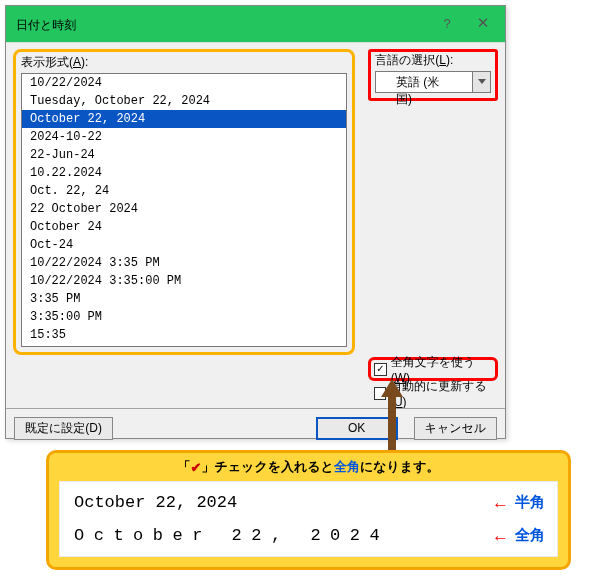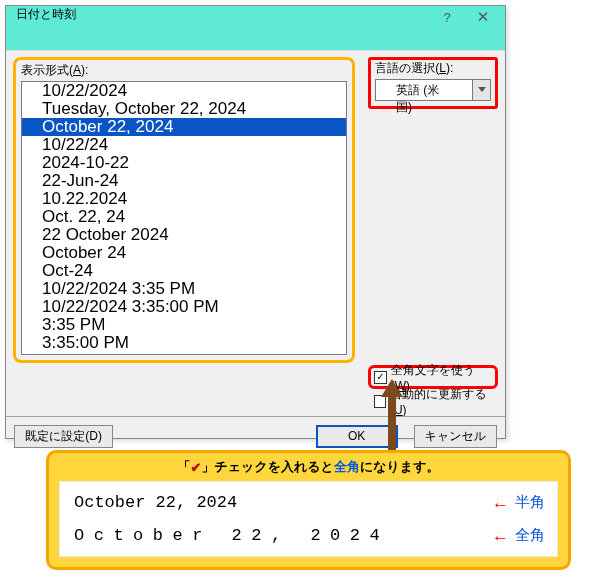--- a/index.html
+++ b/index.html
@@ -1,33 +1,33 @@
 <!DOCTYPE html>
 <html><head>
 <meta charset="utf-8">
 <style>
 html,body{margin:0;padding:0;font-family:"Meiryo","Yu Gothic",sans-serif;font-size:12px;color:#000;background:#fff}
 .stage{position:relative;width:600px;height:578px;overflow:hidden}
 
 
 .dialog{position:absolute;left:5px;top:5px;width:499px;height:432px;border:1px solid #888;background:#f0f0f0;box-shadow:2px 2px 5px rgba(0,0,0,.15)}
-.titlebar{height:28px;background:#5eead4;border-bottom:1px solid #ddd;display:flex;align-items:flex-start;padding:0 4px 16px 10px;font-size:12px}
+.titlebar{height:28px;background:#22c55e;border-bottom:1px solid #ddd;display:flex;align-items:flex-end;padding:0 4px 8px 10px;font-size:12px}
 .titlebar .title{flex:1}
 .titlebar .winbtn{width:36px;height:22px;display:flex;align-items:center;justify-content:center;font-family:Arial,sans-serif;color:#555}
 .titlebar .winbtn.close{font-size:15px}
 .titlebar .winbtn.help{font-size:13px}
 
 .body{position:relative;height:calc(100% - 28px)}
 
 
 .format-highlight{position:absolute;left:7px;top:6px;width:342px;height:306px;border:3px solid #ffb300;border-radius:8px;box-sizing:border-box;padding:2px 5px 5px 5px;background:#f0f0f0}
 .section-label{font-size:12px;margin-bottom:2px}
 .section-label .accel{text-decoration:underline}
 .format-list{height:274px;border:1px solid #7a7a7a;background:#fff;overflow:hidden;box-sizing:border-box}
-.format-list .item{padding:1px 20px;font-size:17px;line-height:16px;font-family:Liberation Sans, sans-serif;white-space:nowrap;cursor:default}
+.format-list .item{padding:1px 8px;font-size:12px;line-height:16px;font-family:Liberation Mono, monospace;white-space:nowrap;cursor:default}
 .format-list .item.selected{background:#0a55c4;color:#fff}
 
 
 .lang-highlight{position:absolute;right:7px;top:6px;width:130px;height:52px;border:3px solid #ff0000;border-radius:3px;box-sizing:border-box;background:#f0f0f0;padding:0px 4px 4px 4px}
 .lang-select{display:flex;height:22px;margin-top:2px}
 .lang-select .sel-field{flex:1;height:22px;border:1px solid #7a7a7a;background:#fff;padding:2px 20px;box-sizing:border-box;font-size:12px}
 .lang-select .sel-btn{width:18px;height:22px;border:1px solid #7a7a7a;border-left:none;background:#e5e5e5;display:flex;align-items:center;justify-content:center;box-sizing:border-box}
 .lang-select .sel-btn svg{display:block}
 
 
@@ -51,21 +51,21 @@
 
 .callout{position:absolute;left:46px;top:450px;width:525px;height:120px;border:3px solid #f5a500;border-radius:10px;background:#ffd73d;box-sizing:border-box;overflow:hidden}
 .callout-top{height:28px;display:flex;align-items:center;justify-content:center;font-size:13px;font-weight:bold;color:#000}
 .callout-top .red{color:#cc0000}
 .callout-top .blue{color:#0055dd}
 .callout-body{background:#fff;margin:0 10px 8px 10px;height:76px;border:1px solid #e8e8e8;display:flex;flex-direction:column;justify-content:space-around;padding:4px 12px 4px 14px;box-sizing:border-box}
 .cb-row{display:flex;align-items:center;height:32px}
 .cb-row .sample{font-family:"Courier New",monospace;font-size:17px;flex:1;white-space:nowrap}
 .cb-row .sample.full{letter-spacing:9.5px;font-size:17px}
 .cb-row .arrow{color:#ff0000;font-size:17px;font-weight:bold;margin-right:6px}
-.cb-row .tag{color:#0055dd;font-size:15px;font-weight:normal}
+.cb-row .tag{color:#0055dd;font-size:15px;font-weight:bold}
 </style>
 </head>
 <body>
 <div class="stage">
 
 <div class="dialog">
   <div class="titlebar">
     <span class="title">日付と時刻</span>
     <div class="winbtn help">?</div>
     <div class="winbtn close">✕</div>
@@ -73,21 +73,20 @@
   <div class="body">
 
     <div class="format-highlight">
       <div class="section-label">
         <span>表示形式(</span><span class="accel">A</span><span>):</span>
       </div>
       <div class="format-list" id="format-list">
             <div class="item">10/22/2024</div>
             <div class="item">Tuesday, October 22, 2024</div>
             <div class="item selected">October 22, 2024</div>
-            <div class="item">10/22/24</div>
             <div class="item">2024-10-22</div>
             <div class="item">22-Jun-24</div>
             <div class="item">10.22.2024</div>
             <div class="item">Oct. 22, 24</div>
             <div class="item">22 October 2024</div>
             <div class="item">October 24</div>
             <div class="item">Oct-24</div>
             <div class="item">10/22/2024 3:35 PM</div>
             <div class="item">10/22/2024 3:35:00 PM</div>
             <div class="item">3:35 PM</div>

